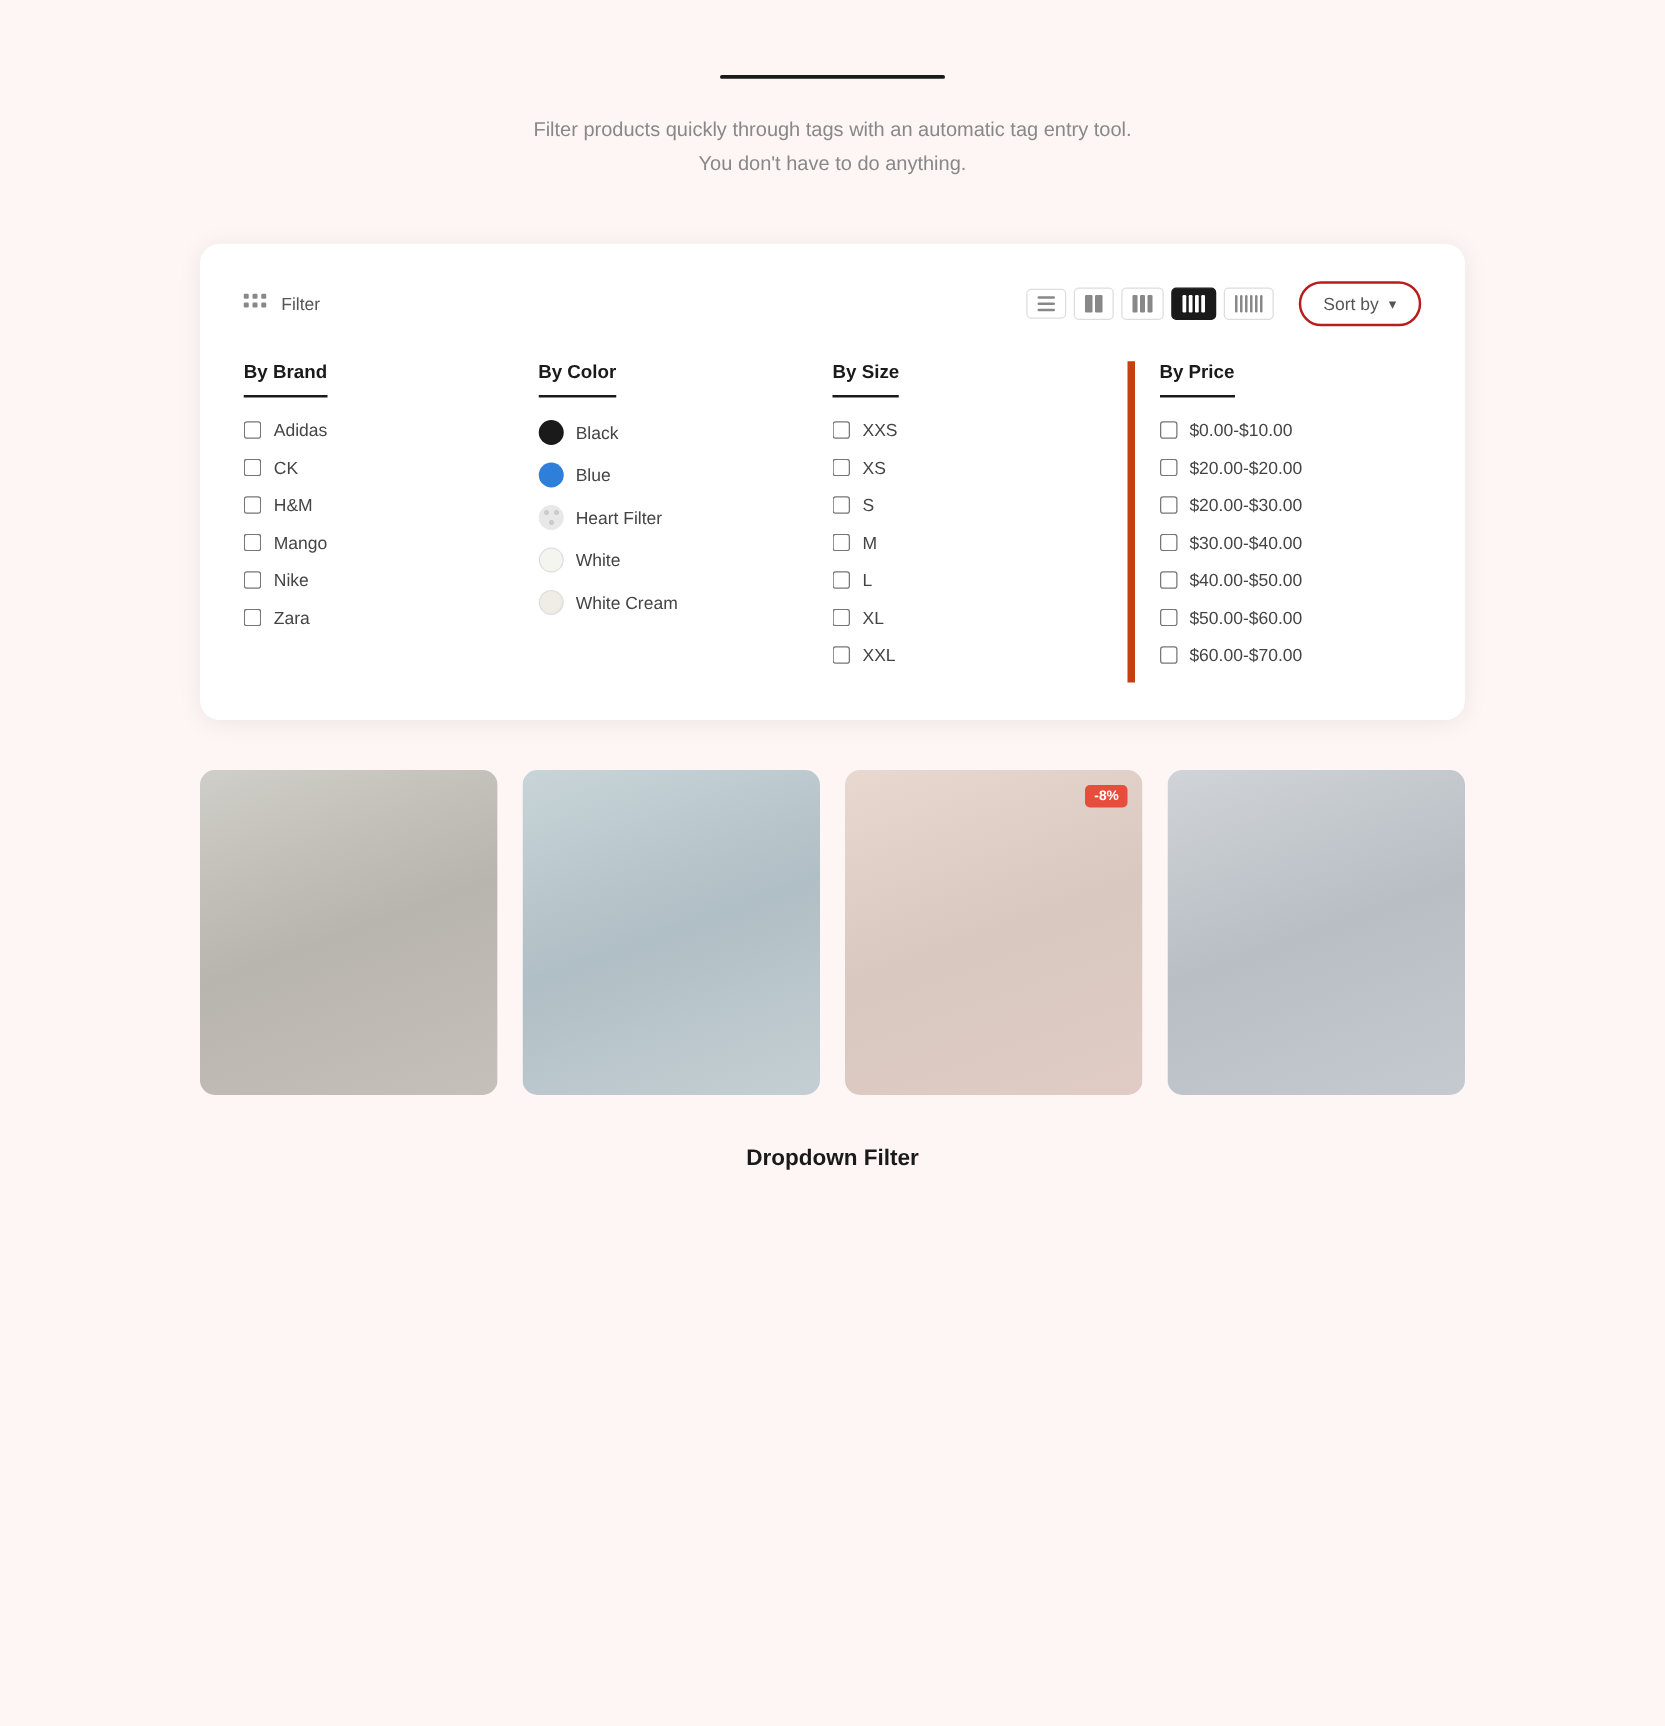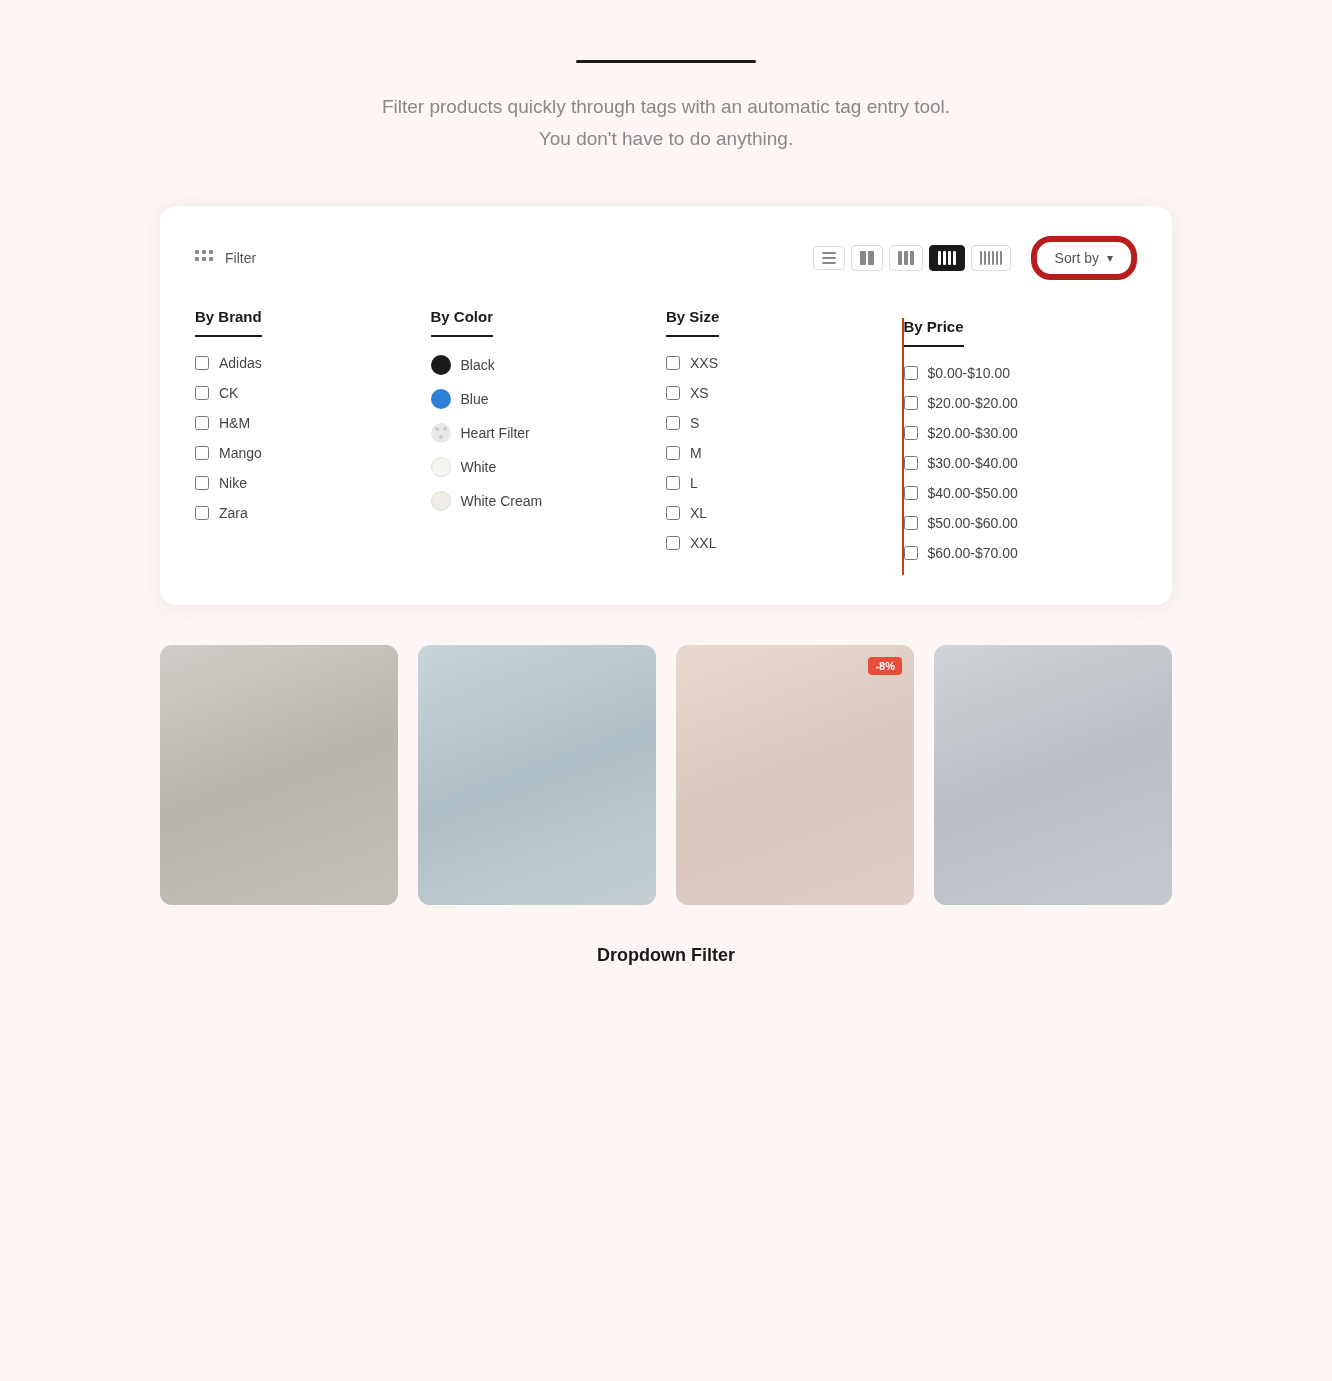--- a/index.html
+++ b/index.html
@@ -33,21 +33,21 @@
 
     .title-underline {
       width: 180px;
       height: 3px;
       background: #1a1a1a;
       margin: 0 auto 28px;
       border-radius: 2px;
     }
 
     .subtitle {
-      font-size: 19px;
+      font-size: 16px;
       color: #888;
       line-height: 1.7;
       max-width: 700px;
       margin: 0 auto;
     }
 
     
     .filter-panel {
       background: #fff;
       border-radius: 16px;
@@ -128,43 +128,43 @@
     .view-btn-4col { display: flex; gap: 2px; }
     .view-btn-4col .col { width: 3px; height: 14px; background: #fff; border-radius: 1px; }
 
     .view-btn-6col { display: flex; gap: 2px; }
     .view-btn-6col .col { width: 2px; height: 14px; background: #888; border-radius: 1px; }
 
     .sort-dropdown {
       display: flex;
       align-items: center;
       gap: 8px;
-      border: 6px solid #b91c1c;
+      border: 2px solid #b91c1c;
       border-radius: 20px;
       padding: 8px 18px;
       font-size: 14px;
       color: #555;
       cursor: pointer;
       background: #fff;
     }
 
     
     .filter-columns {
       display: grid;
       grid-template-columns: 1fr 1fr 1fr 1fr;
       gap: 0;
     }
 
     .filter-col {
       padding: 0 20px 0 0;
     }
 
     .filter-col:last-child {
-      border-left: 2px solid #c2410c;
-      margin-top: 10px;
+      border-left: 6px solid #c2410c;
+      padding-left: 20px;
     }
 
     .filter-col-title {
       font-size: 15px;
       font-weight: 700;
       color: #1a1a1a;
       margin-bottom: 18px;
       padding-bottom: 10px;
       border-bottom: 2px solid #1a1a1a;
       display: inline-block;

